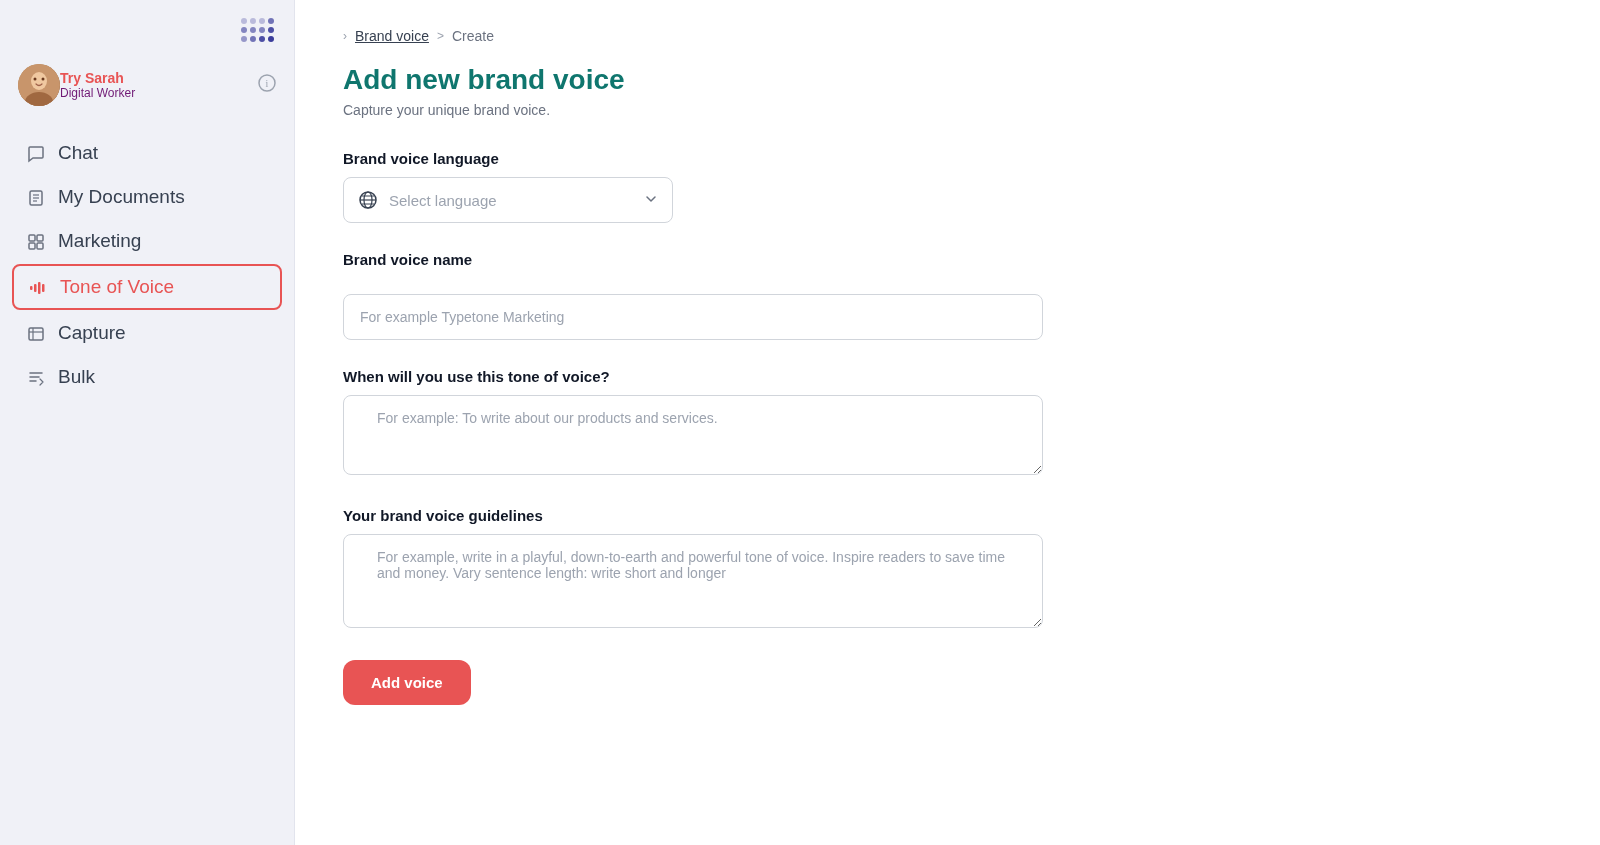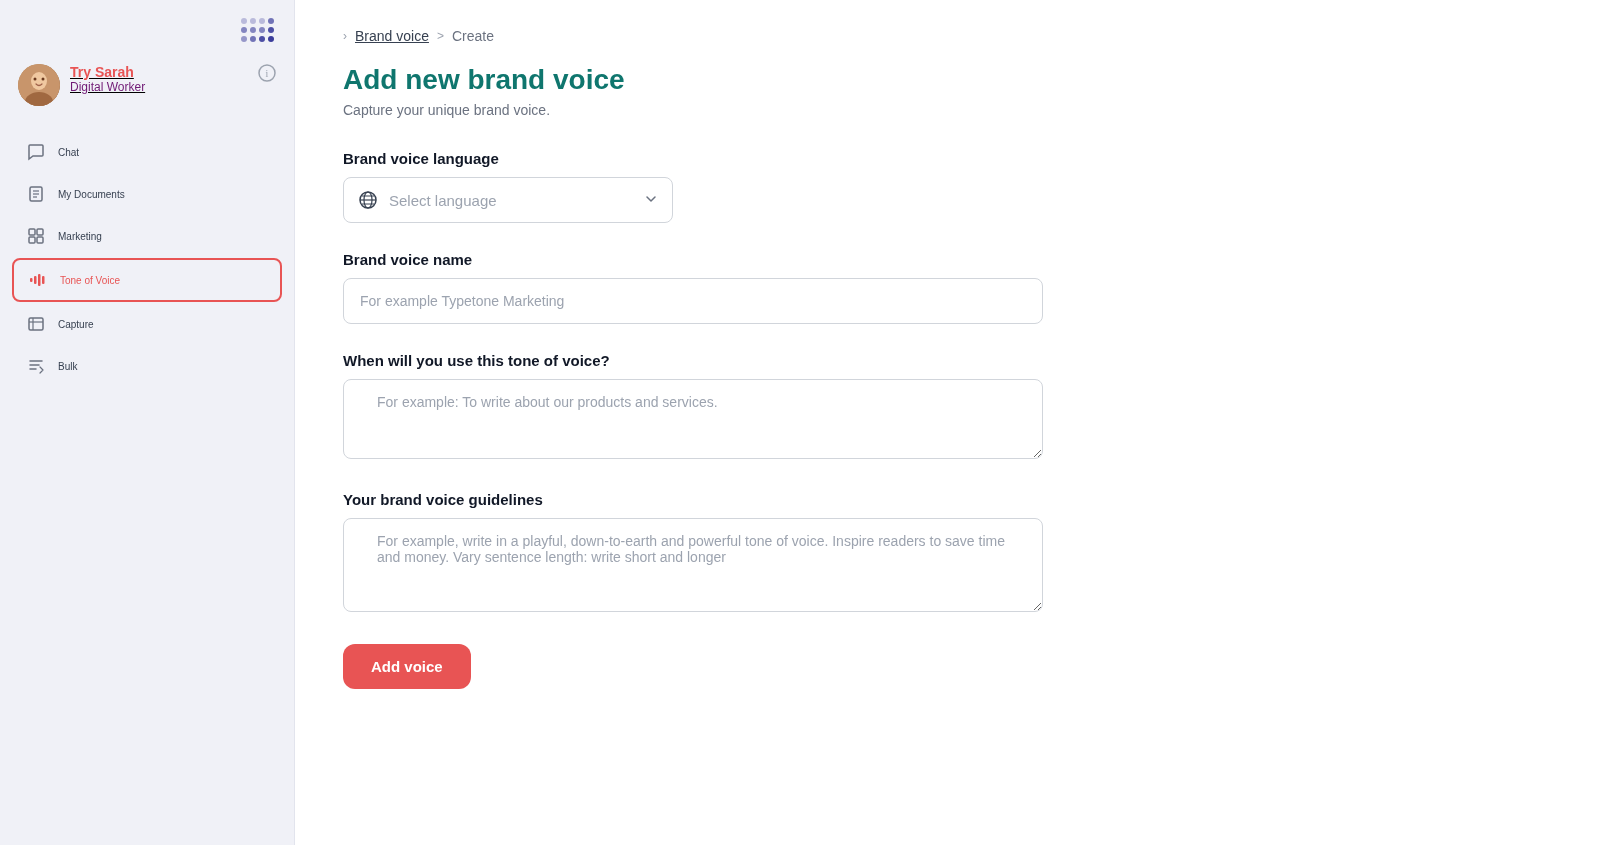--- a/index.html
+++ b/index.html
@@ -35,24 +35,22 @@
       height: 6px;
       border-radius: 50%;
       background: #3b3d9b;
       opacity: 0.7;
     }
 
     .logo-dot:nth-child(1), .logo-dot:nth-child(2), .logo-dot:nth-child(3) { opacity: 0.3; }
 
     .user-section {
       display: flex;
-      align-items: flex-start;
+      align-items: center;
       padding: 10px 18px 18px 18px;
-      gap: 10px;
-      text-decoration: underline;
     }
 
     .avatar {
       width: 42px;
       height: 42px;
       border-radius: 50%;
       background: linear-gradient(135deg, #c8a882, #a0785a);
       display: flex;
       align-items: center;
       justify-content: center;
@@ -92,27 +90,27 @@
 
     .nav-items {
       display: flex;
       flex-direction: column;
       padding: 8px 12px;
       gap: 2px;
     }
 
     .nav-item {
       display: flex;
-      align-items: center;
+      align-items: flex-end;
       gap: 12px;
       padding: 10px 14px;
       border-radius: 8px;
       cursor: pointer;
       color: #374151;
-      font-size: 10px;
+      font-size: 19px;
       font-weight: 500;
       transition: background 0.15s;
     }
 
     .nav-item.active {
       border: 2px solid #e85454;
       color: #e85454;
       background: transparent;
     }
 
@@ -215,20 +213,21 @@
     .text-input {
       width: 100%;
       max-width: 700px;
       border: 1px solid #d1d5db;
       border-radius: 8px;
       padding: 14px 16px;
       font-size: 14px;
       color: #374151;
       outline: none;
       font-family: inherit;
+      margin-top: 16px;
     }
 
     .text-input::placeholder { color: #9ca3af; }
 
     .textarea-input {
       width: 100%;
       max-width: 700px;
       border: 1px solid #d1d5db;
       border-radius: 8px;
       padding: 14px 33px;

